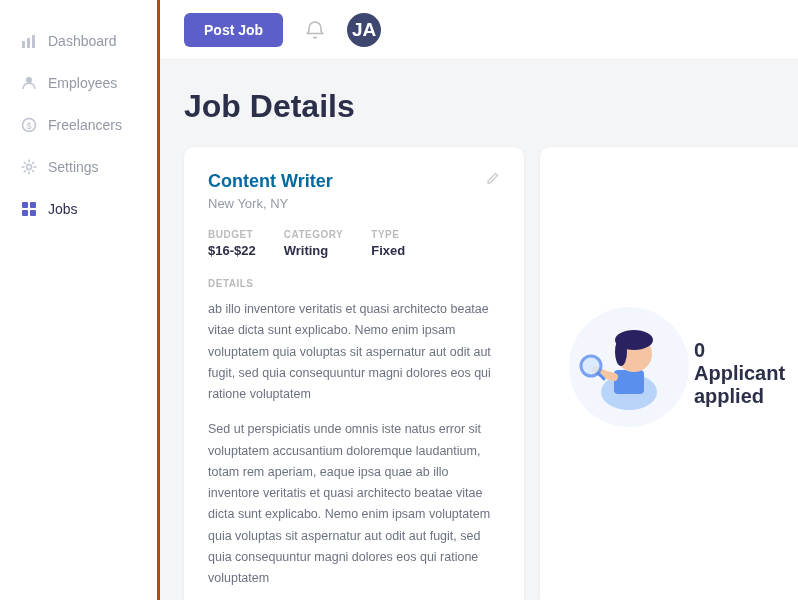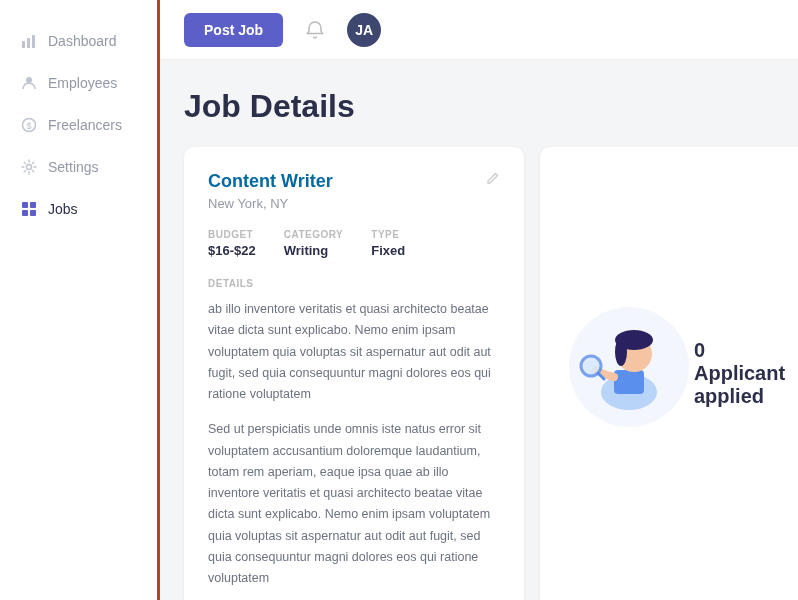--- a/index.html
+++ b/index.html
@@ -99,21 +99,21 @@
     }
     .avatar {
       width: 34px;
       height: 34px;
       border-radius: 50%;
       background: #3d4770;
       display: flex;
       align-items: center;
       justify-content: center;
       color: #fff;
-      font-size: 14px;
+      font-size: 19px;
       font-weight: bold;
       cursor: pointer;
     }
 
     
     .page-content {
       flex: 1;
       padding: 28px 24px;
       overflow-y: auto;
     }

